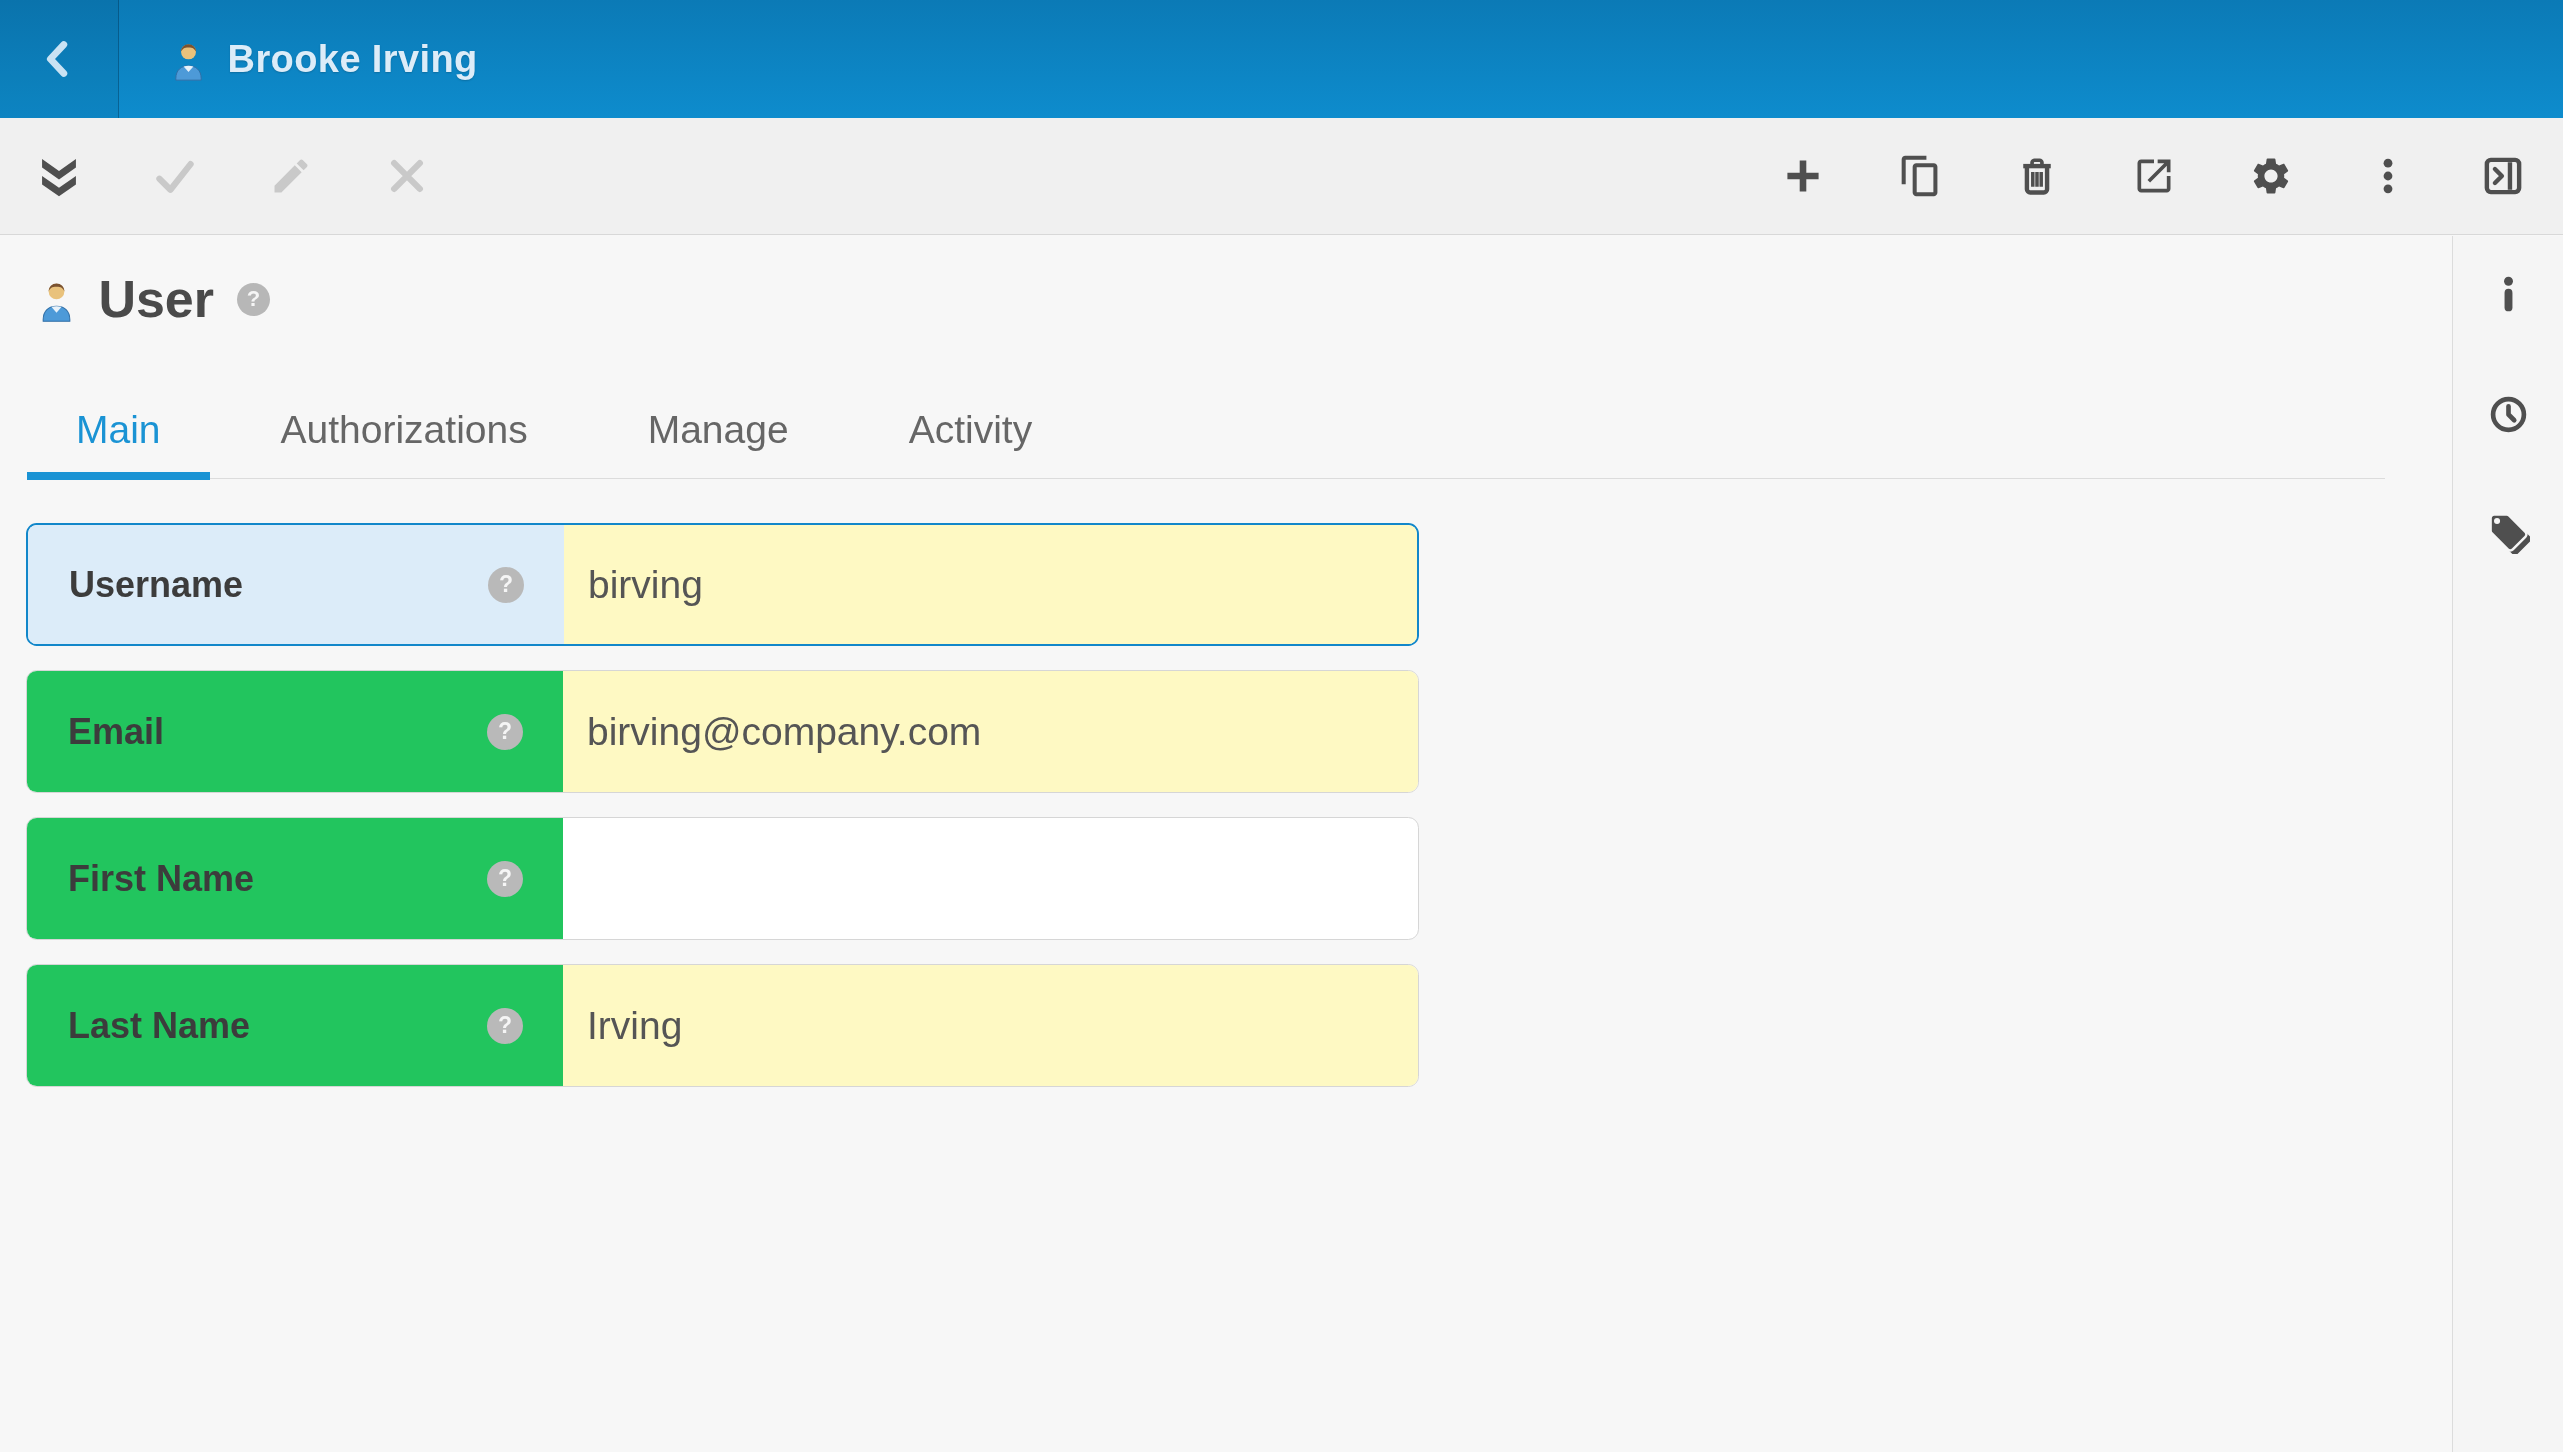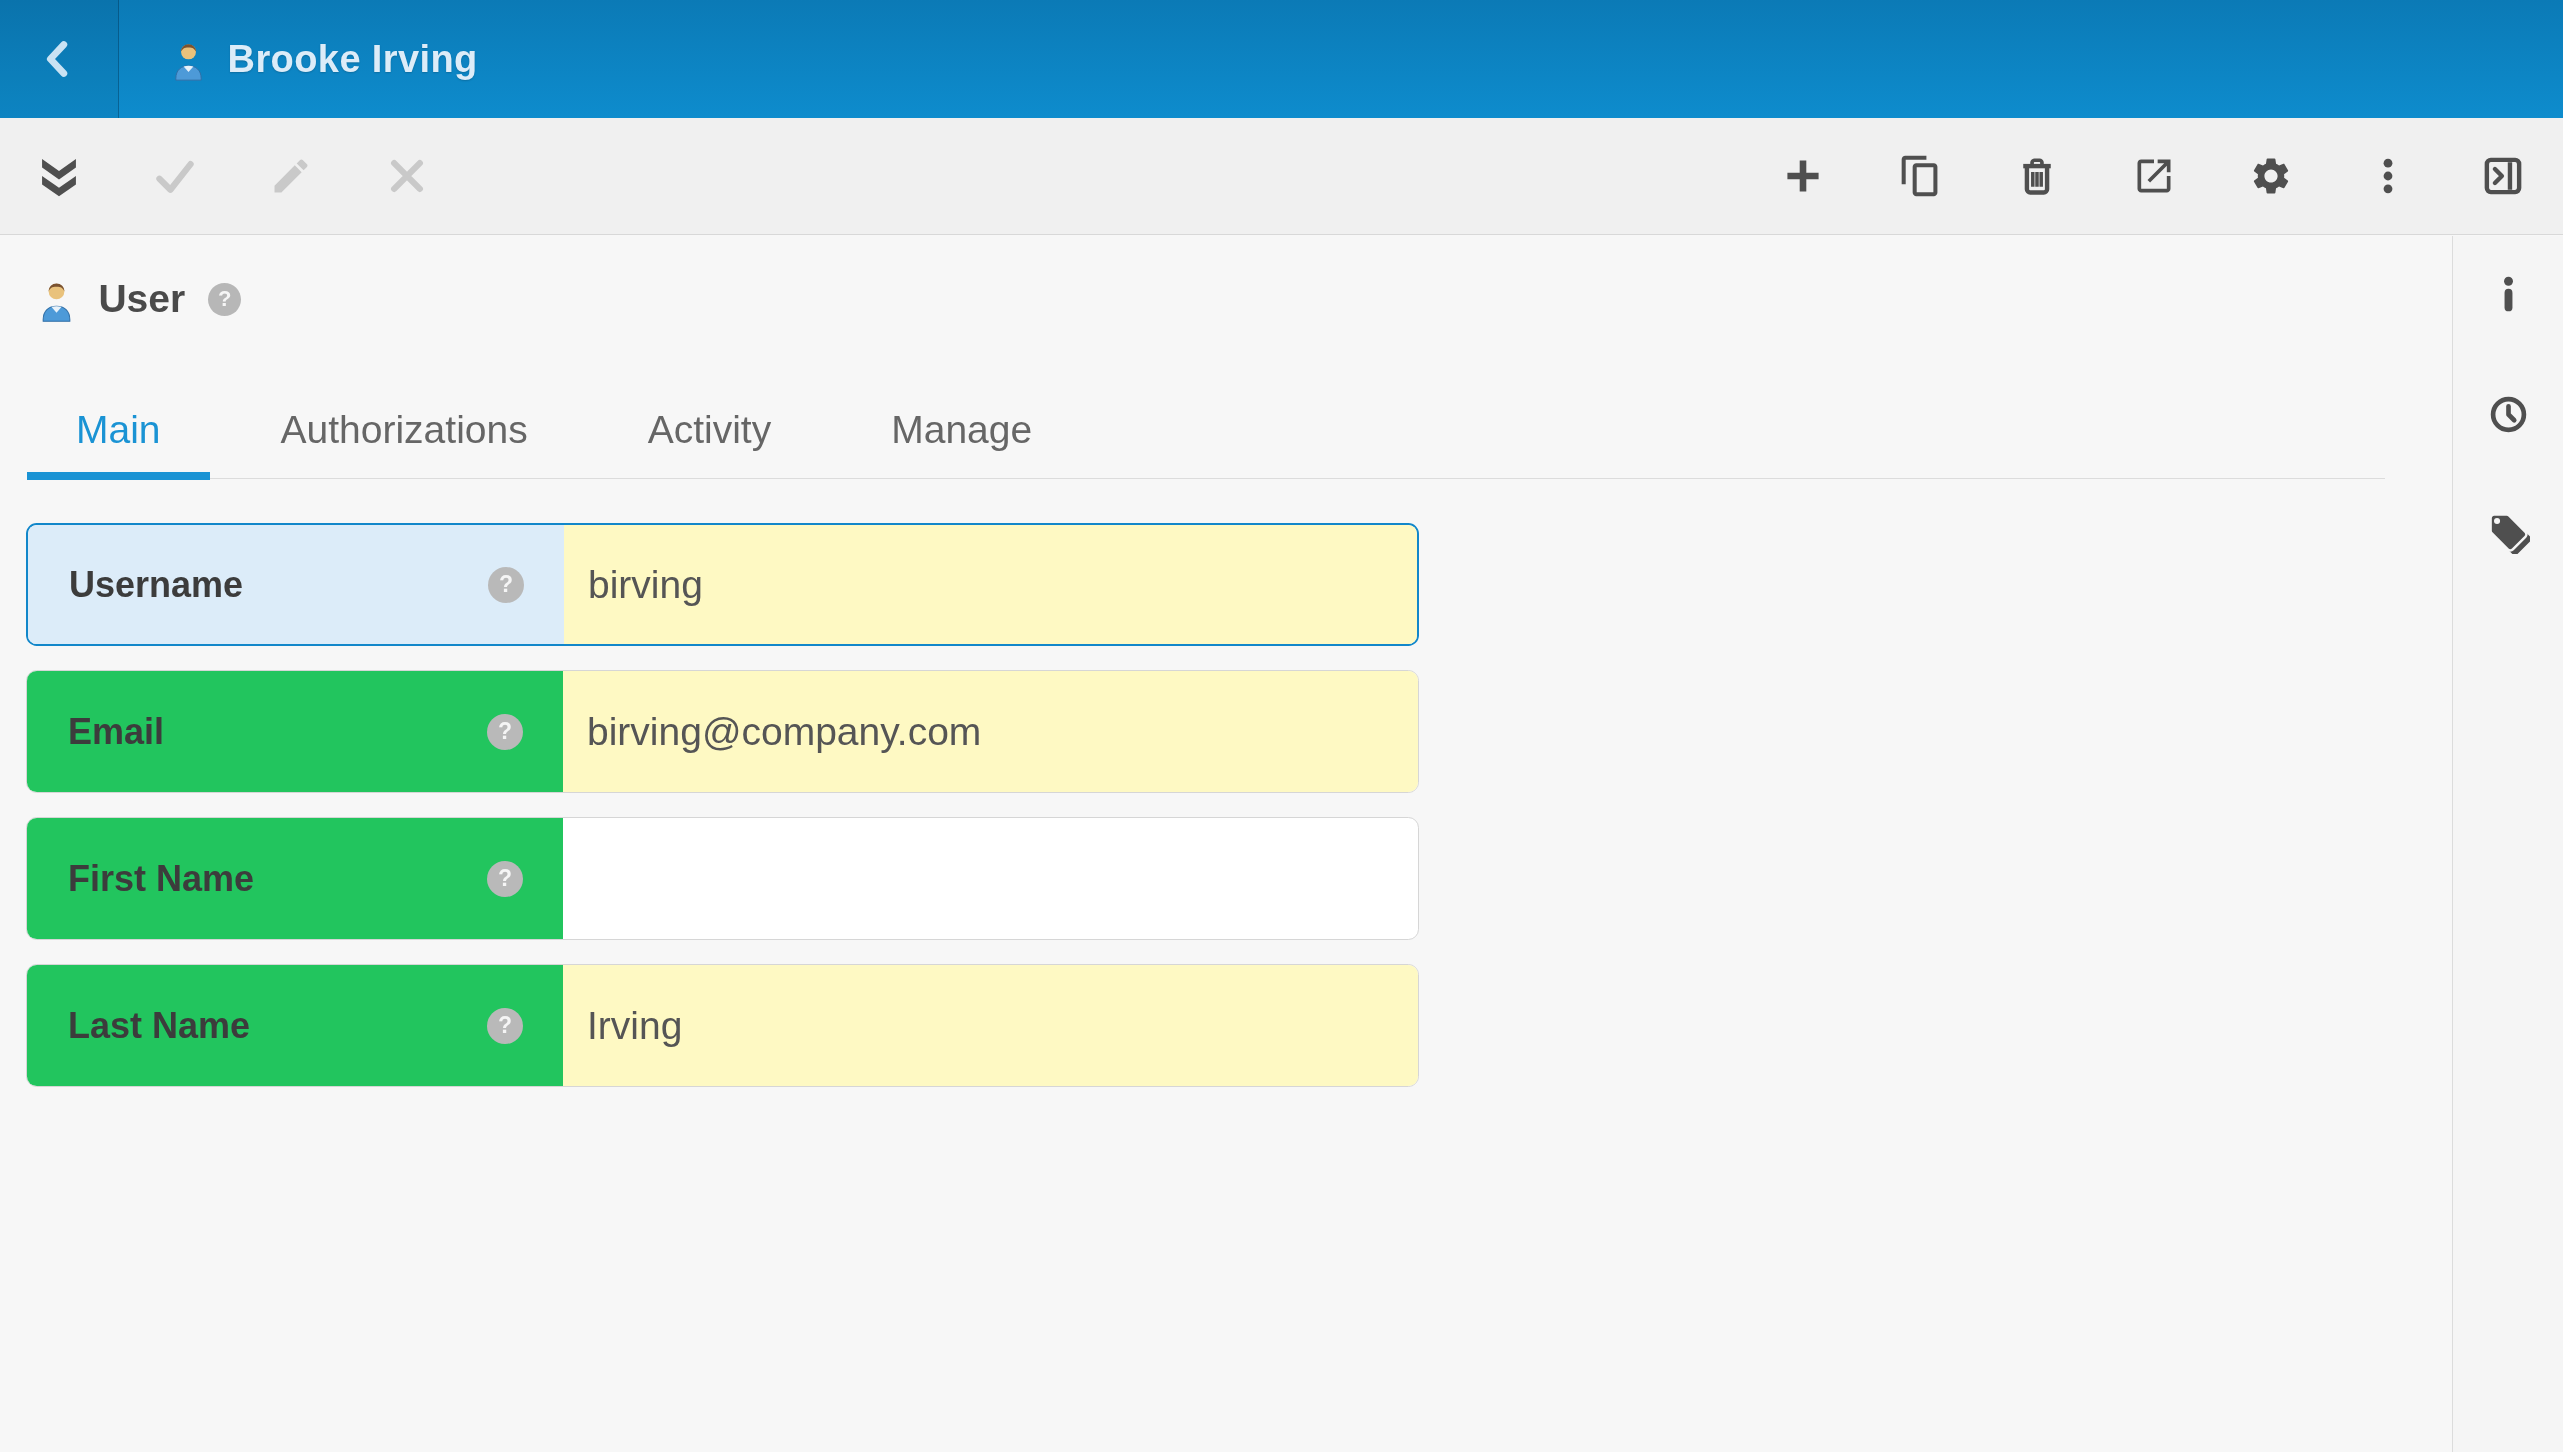--- a/index.html
+++ b/index.html
@@ -43,21 +43,21 @@
   .tb-right{display:flex;align-items:center;gap:64px;margin-left:auto;}
   .tb-panel{margin-left:62px;margin-right:34px;}
   .ic-on{color:#4f4f4f;}
   .ic-off{color:#c9c9c9;}
   
   .content{position:absolute;top:236px;left:0;width:2450px;height:1217px;}
   .obj-header{
     display:flex;align-items:center;height:68px;margin:29px 0 0 36px;
   }
   .obj-header .avatar{width:41px;height:46px;margin-right:21.4px;}
-  .obj-title{font-size:39px;font-weight:bold;color:#4a4a4a;margin-right:23px;}
+  .obj-title{font-size:52px;font-weight:bold;color:#4a4a4a;margin-right:23px;}
   .help-badge{
     display:inline-flex;align-items:center;justify-content:center;
     width:33px;height:33px;border-radius:50%;
     background:#b7b7b7;color:#f5f5f5;
     font-size:22px;font-weight:bold;cursor:pointer;user-select:none;
   }
   
   .tabs{
     display:flex;margin:49px 0 0 27px;border-bottom:1.8px solid #dcdcdc;
     width:2358px;gap:22px;
@@ -239,22 +239,22 @@
         <path d="M7.3 8.6 a4.7 4.7 0 0 1 9.4 0 c-1.1-1.9-1.9-2.7-4.7-2.7 s-3.6 0.8-4.7 2.7 z" fill="#7a5230"></path>
       </svg>
     </span>
     <span class="obj-title">User</span>
     <span class="help-badge">?</span>
   </div>
 
   <div class="tabs">
     <button class="tab active">Main</button>
     <button class="tab">Authorizations</button>
+    <button class="tab">Manage</button>
     <button class="tab">Activity</button>
-    <button class="tab">Manage</button>
   </div>
 
   <div class="fields">
 
     <div class="field-row focused">
       <div class="field-label">
         <span class="lbl">Username</span>
         <span class="help-badge">?</span>
       </div>
       <div class="field-value">

